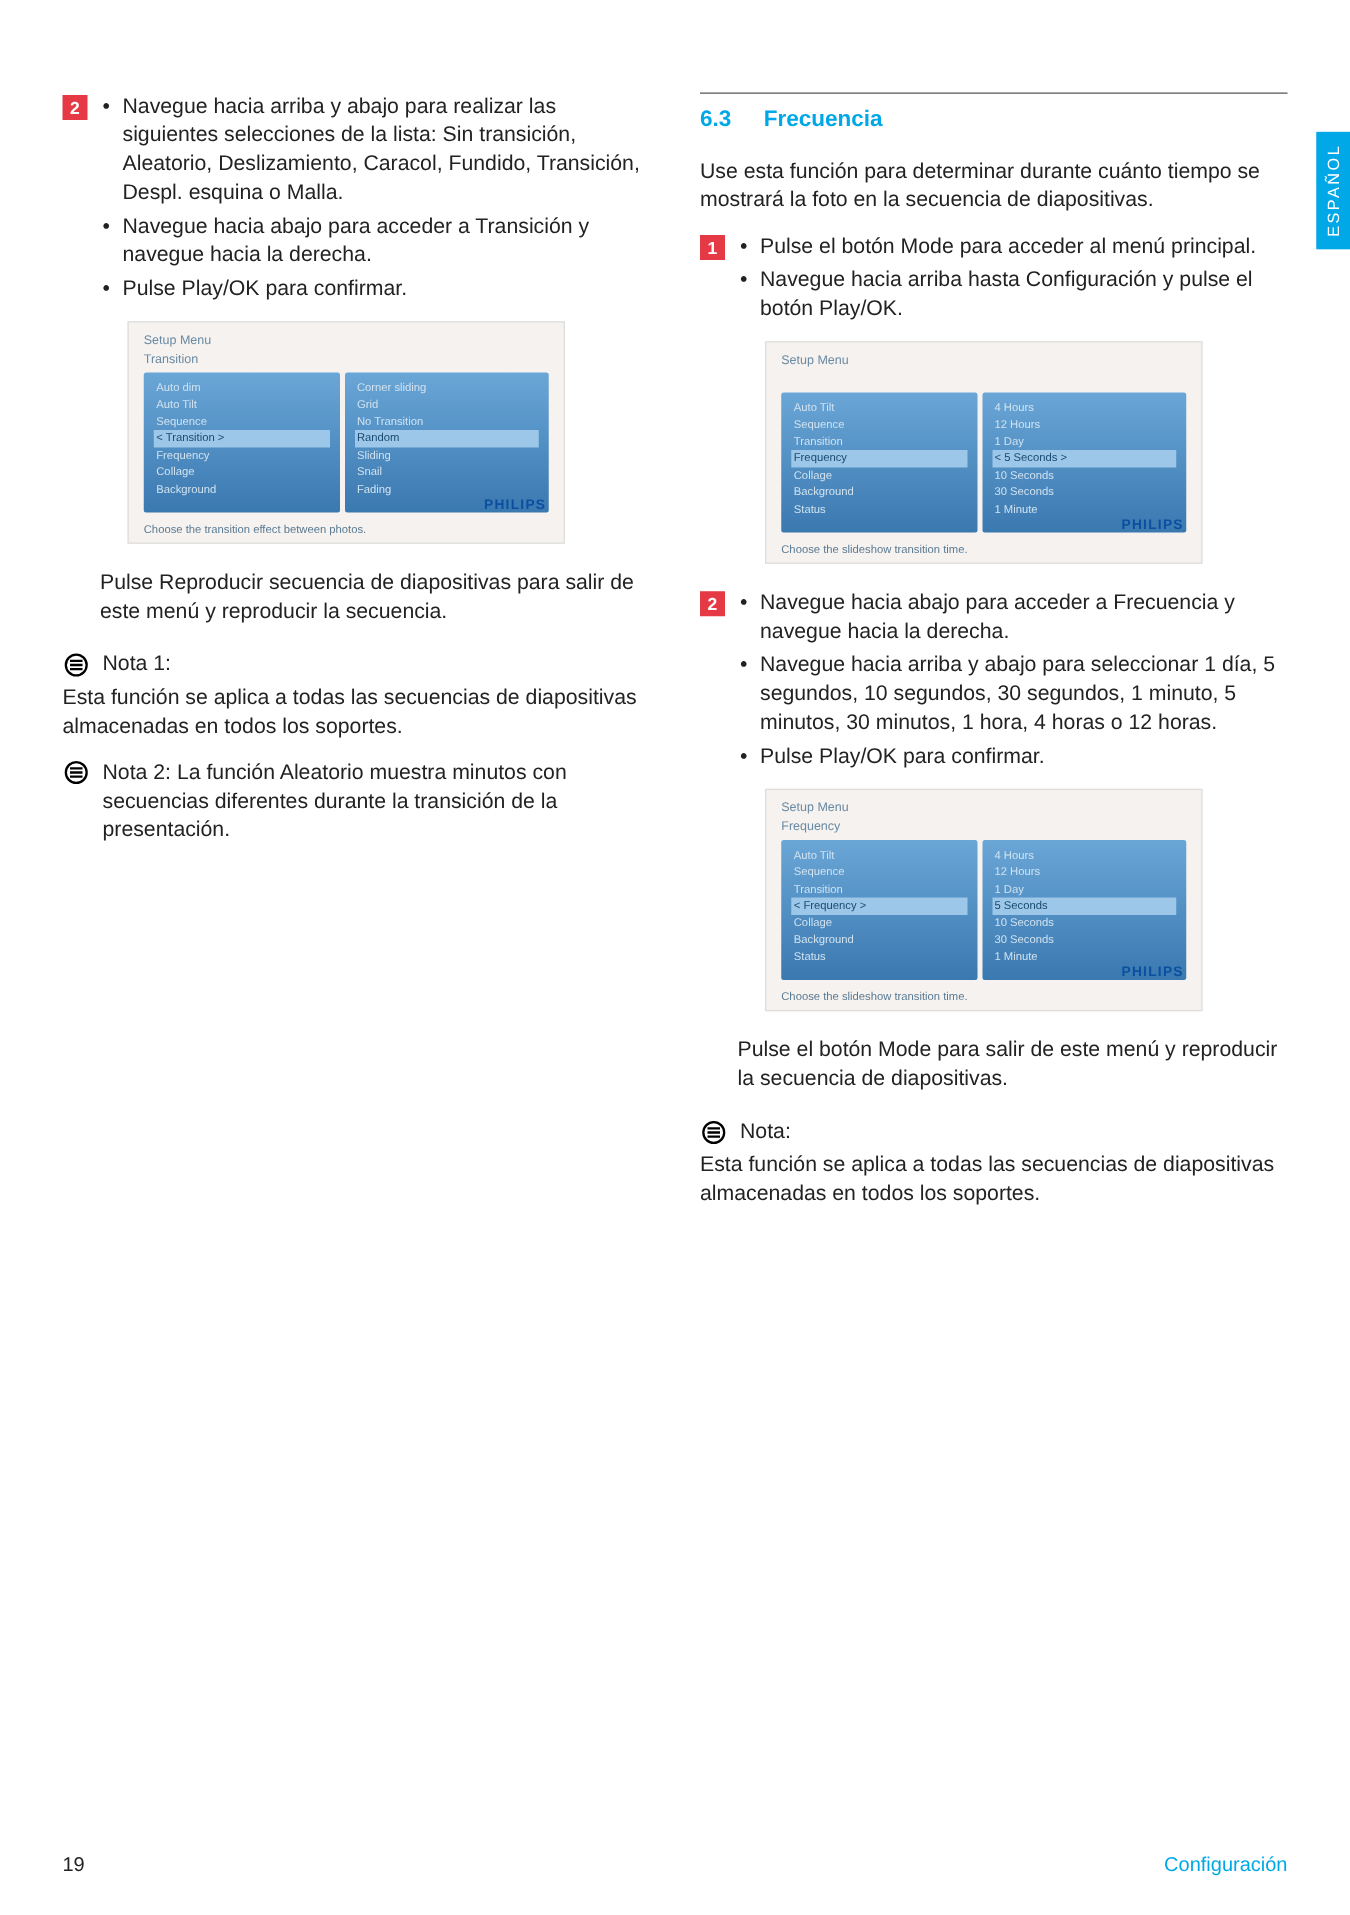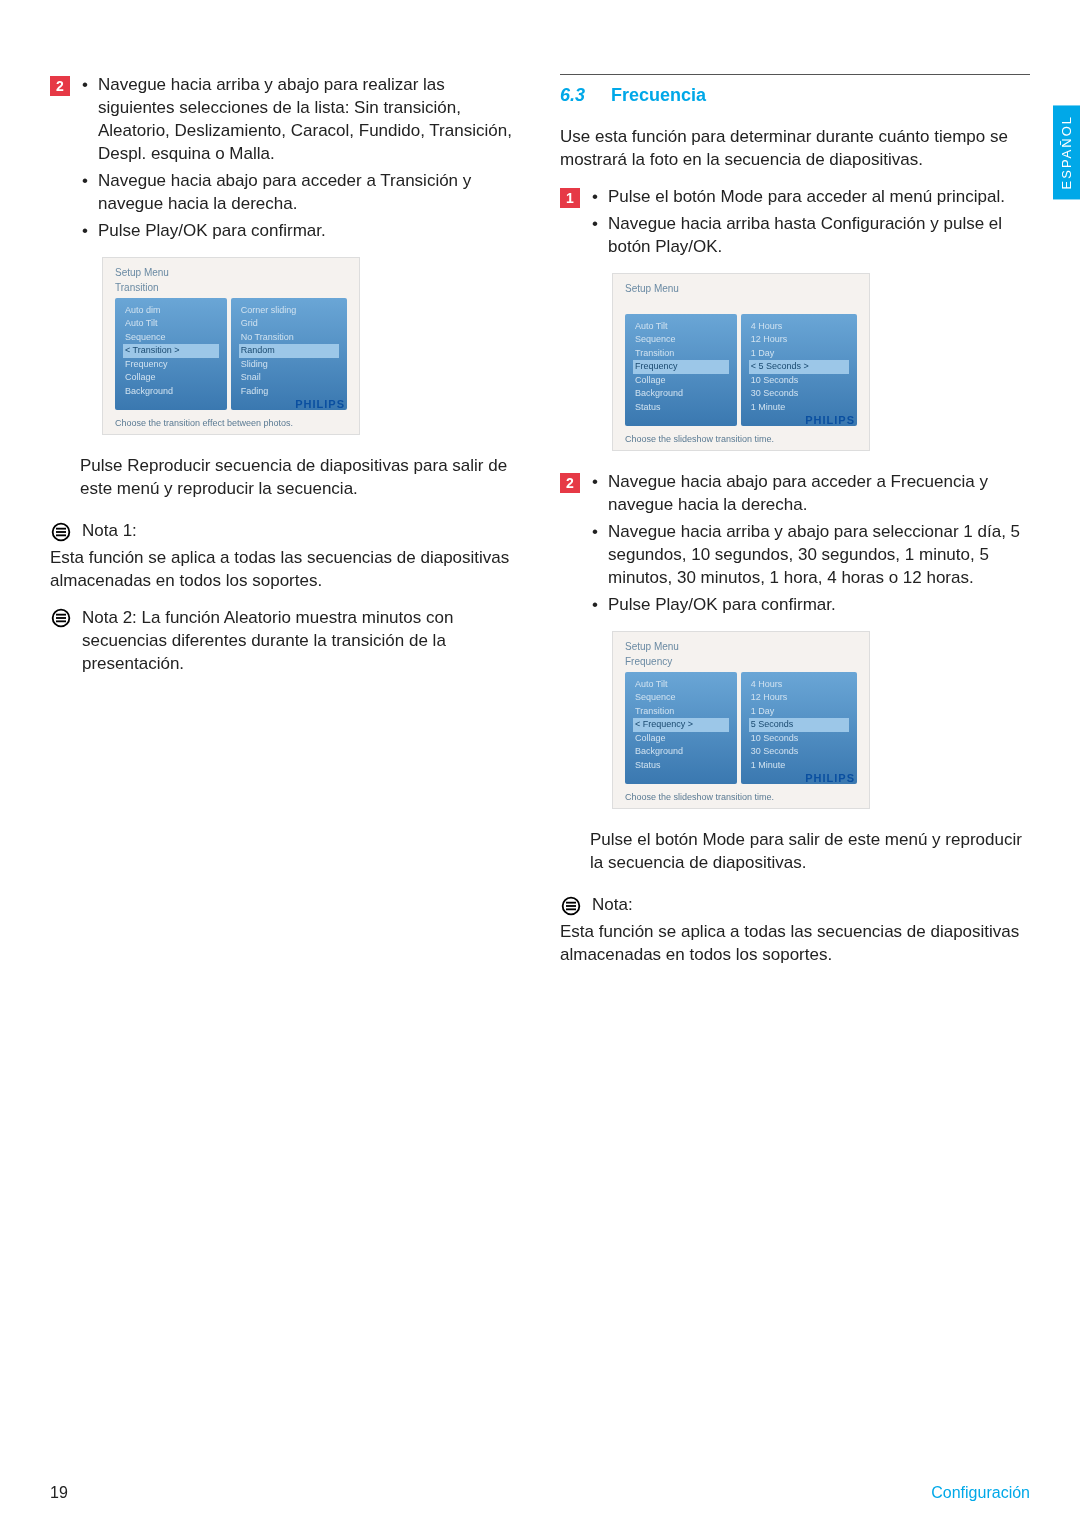--- a/index.html
+++ b/index.html
@@ -33,21 +33,21 @@
     writing-mode: vertical-rl;
     transform: rotate(180deg);
     padding: 10px 6px;
   }
   .section-title {
     color: #00a8e8;
     font-weight: bold;
     font-size: 18px;
     margin-bottom: 20px;
   }
-  .section-title .num { margin-right: 26px; font-style: italic; }
+  .section-title .num { margin-right: 26px; }
   .hr-top { border-top: 1px solid #555; margin-bottom: 10px; }
   p { margin-bottom: 14px; line-height: 1.35; }
   .step-row { display: flex; align-items: flex-start; gap: 10px; margin-bottom: 4px; }
   .step-num {
     background: #e63946; color: #fff; font-weight: bold;
     width: 20px; height: 20px; line-height: 20px; text-align: center;
     font-size: 14px; flex-shrink: 0; margin-top: 2px;
   }
   ul.step-list { list-style: none; padding-left: 0; }
   ul.step-list li {
@@ -65,21 +65,21 @@
     font-size: 18px; font-weight: bold;
   }
   .note-icon svg { width: 20px; height: 20px; }
 
   
   .shot {
     margin: 10px 0 20px 52px;
     background: #f5f2ef;
     border: 1px solid #ddd;
     padding: 8px 12px 6px 12px;
-    width: 258px;
+    width: 350px;
     font-size: 10px;
     color: #6a8aa3;
     position: relative;
   }
   .shot .breadcrumb { font-size: 10px; color: #6a8aa3; line-height: 1.3; margin-bottom: 2px; }
   .shot .menu-area { display: flex; gap: 4px; margin-top: 4px; }
   .shot .pane {
     background: linear-gradient(#6aa6d6, #3a78b0);
     color: #d0e2f0;
     font-size: 9px;

